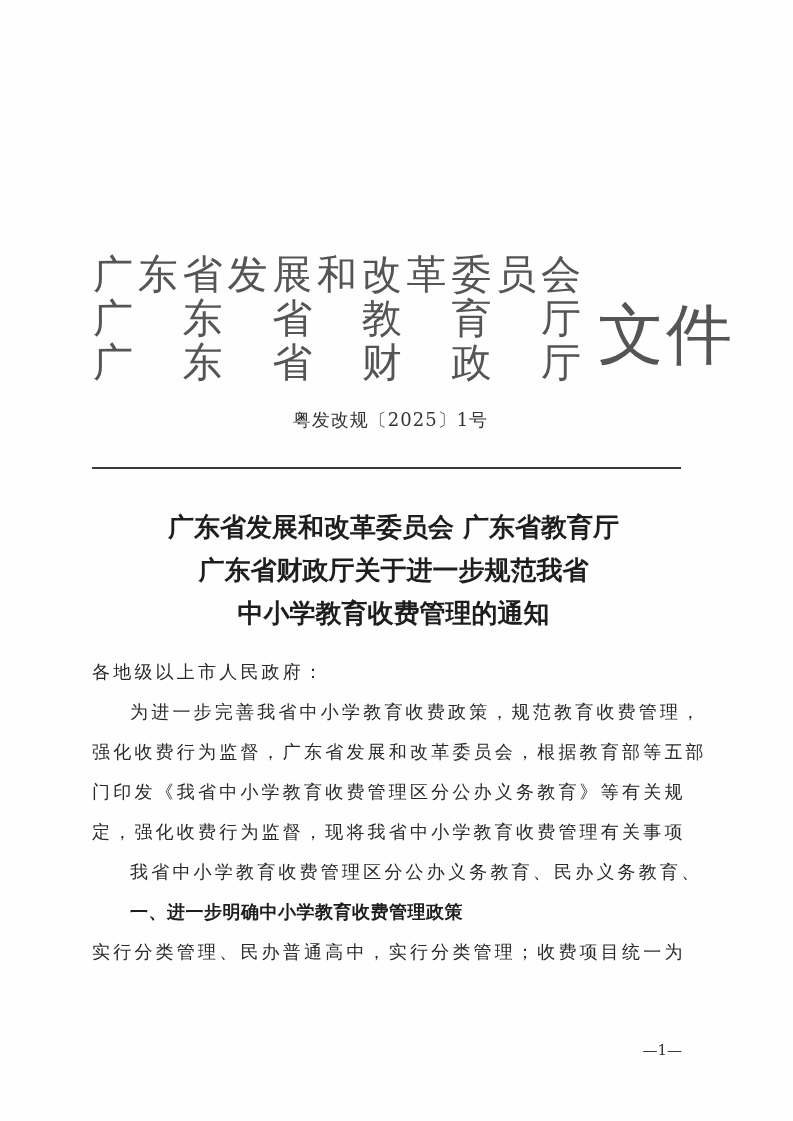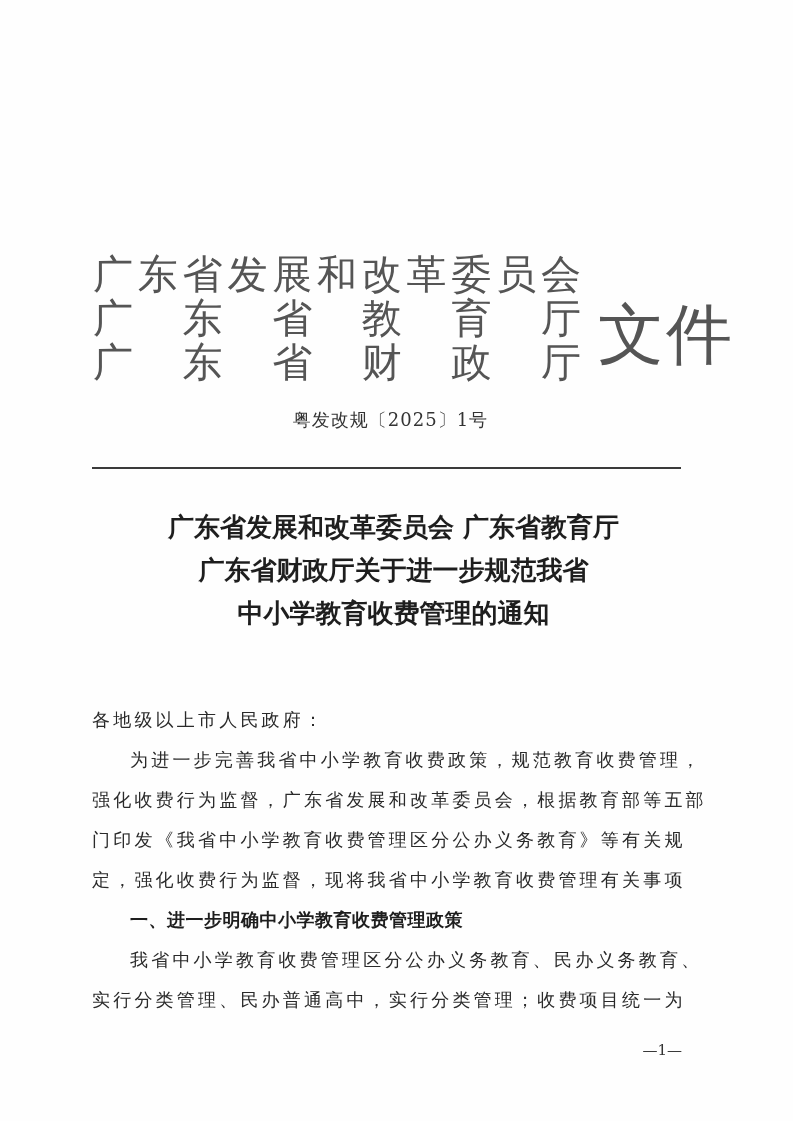--- a/index.html
+++ b/index.html
@@ -91,21 +91,21 @@
       line-height: 43px;
       color: #1e1e1e;
     }
     .title .title-line {
       display: block;
       margin-left: -22px;
     }
     .body-text {
       position: absolute;
       left: 92px;
-      top: 700px;
+      top: 652px;
       width: 600px;
       font-size: 18px;
       line-height: 40px;
       color: #2a2a2a;
       font-family: "DejaVu Serif", "Liberation Serif", serif;
     }
     .body-text .line {
       display: block;
       white-space: nowrap;
       letter-spacing: 3.2px;
@@ -183,20 +183,20 @@
     <span class="title-line">广东省财政厅关于进一步规范我省</span>
     <span class="title-line">中小学教育收费管理的通知</span>
   </div>
 
   <div class="body-text">
     <span class="line">各地级以上市人民政府：</span>
     <span class="line indent">为进一步完善我省中小学教育收费政策，规范教育收费管理，</span>
     <span class="line">强化收费行为监督，广东省发展和改革委员会，根据教育部等五部</span>
     <span class="line">门印发《我省中小学教育收费管理区分公办义务教育》等有关规</span>
     <span class="line">定，强化收费行为监督，现将我省中小学教育收费管理有关事项</span>
+    <span class="line indent">我省中小学教育收费管理区分公办义务教育、民办义务教育、</span>
     <span class="line heading">一、进一步明确中小学教育收费管理政策</span>
-    <span class="line indent">我省中小学教育收费管理区分公办义务教育、民办义务教育、</span>
     <span class="line">实行分类管理、民办普通高中，实行分类管理；收费项目统一为</span>
   </div>
 
   <div class="page-number">—1—</div>
 
 </div>
 
 </body></html>

